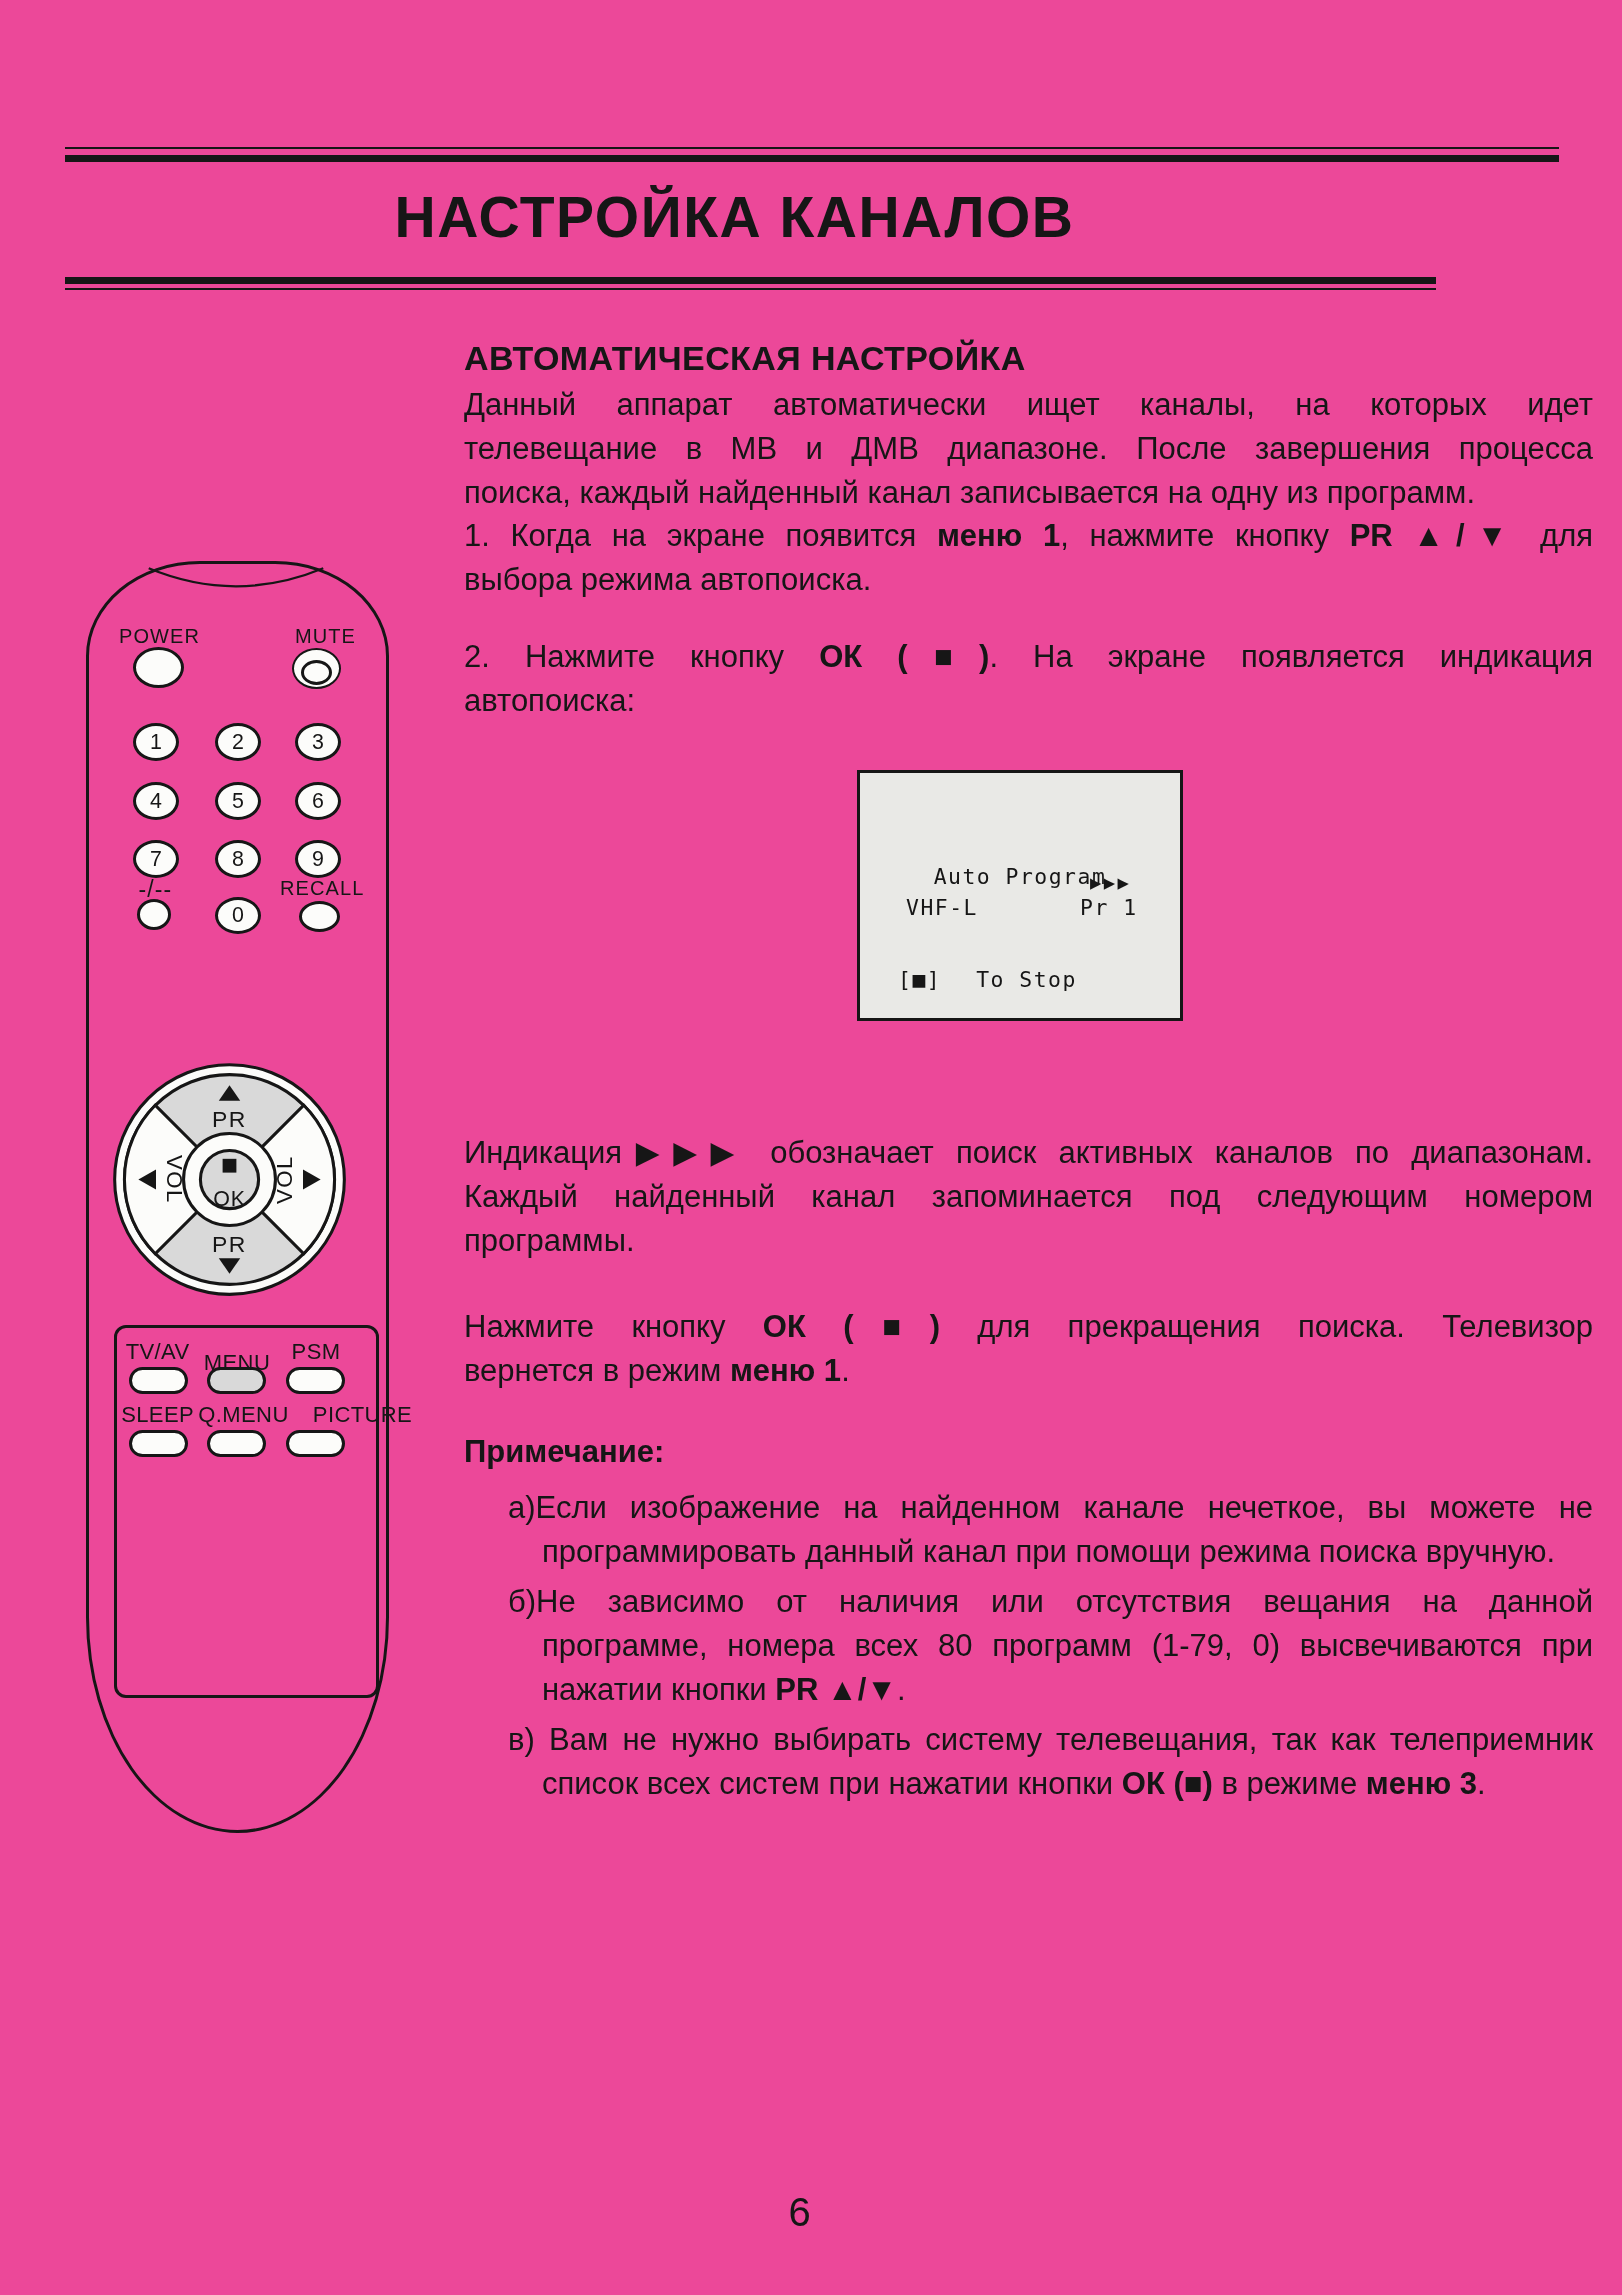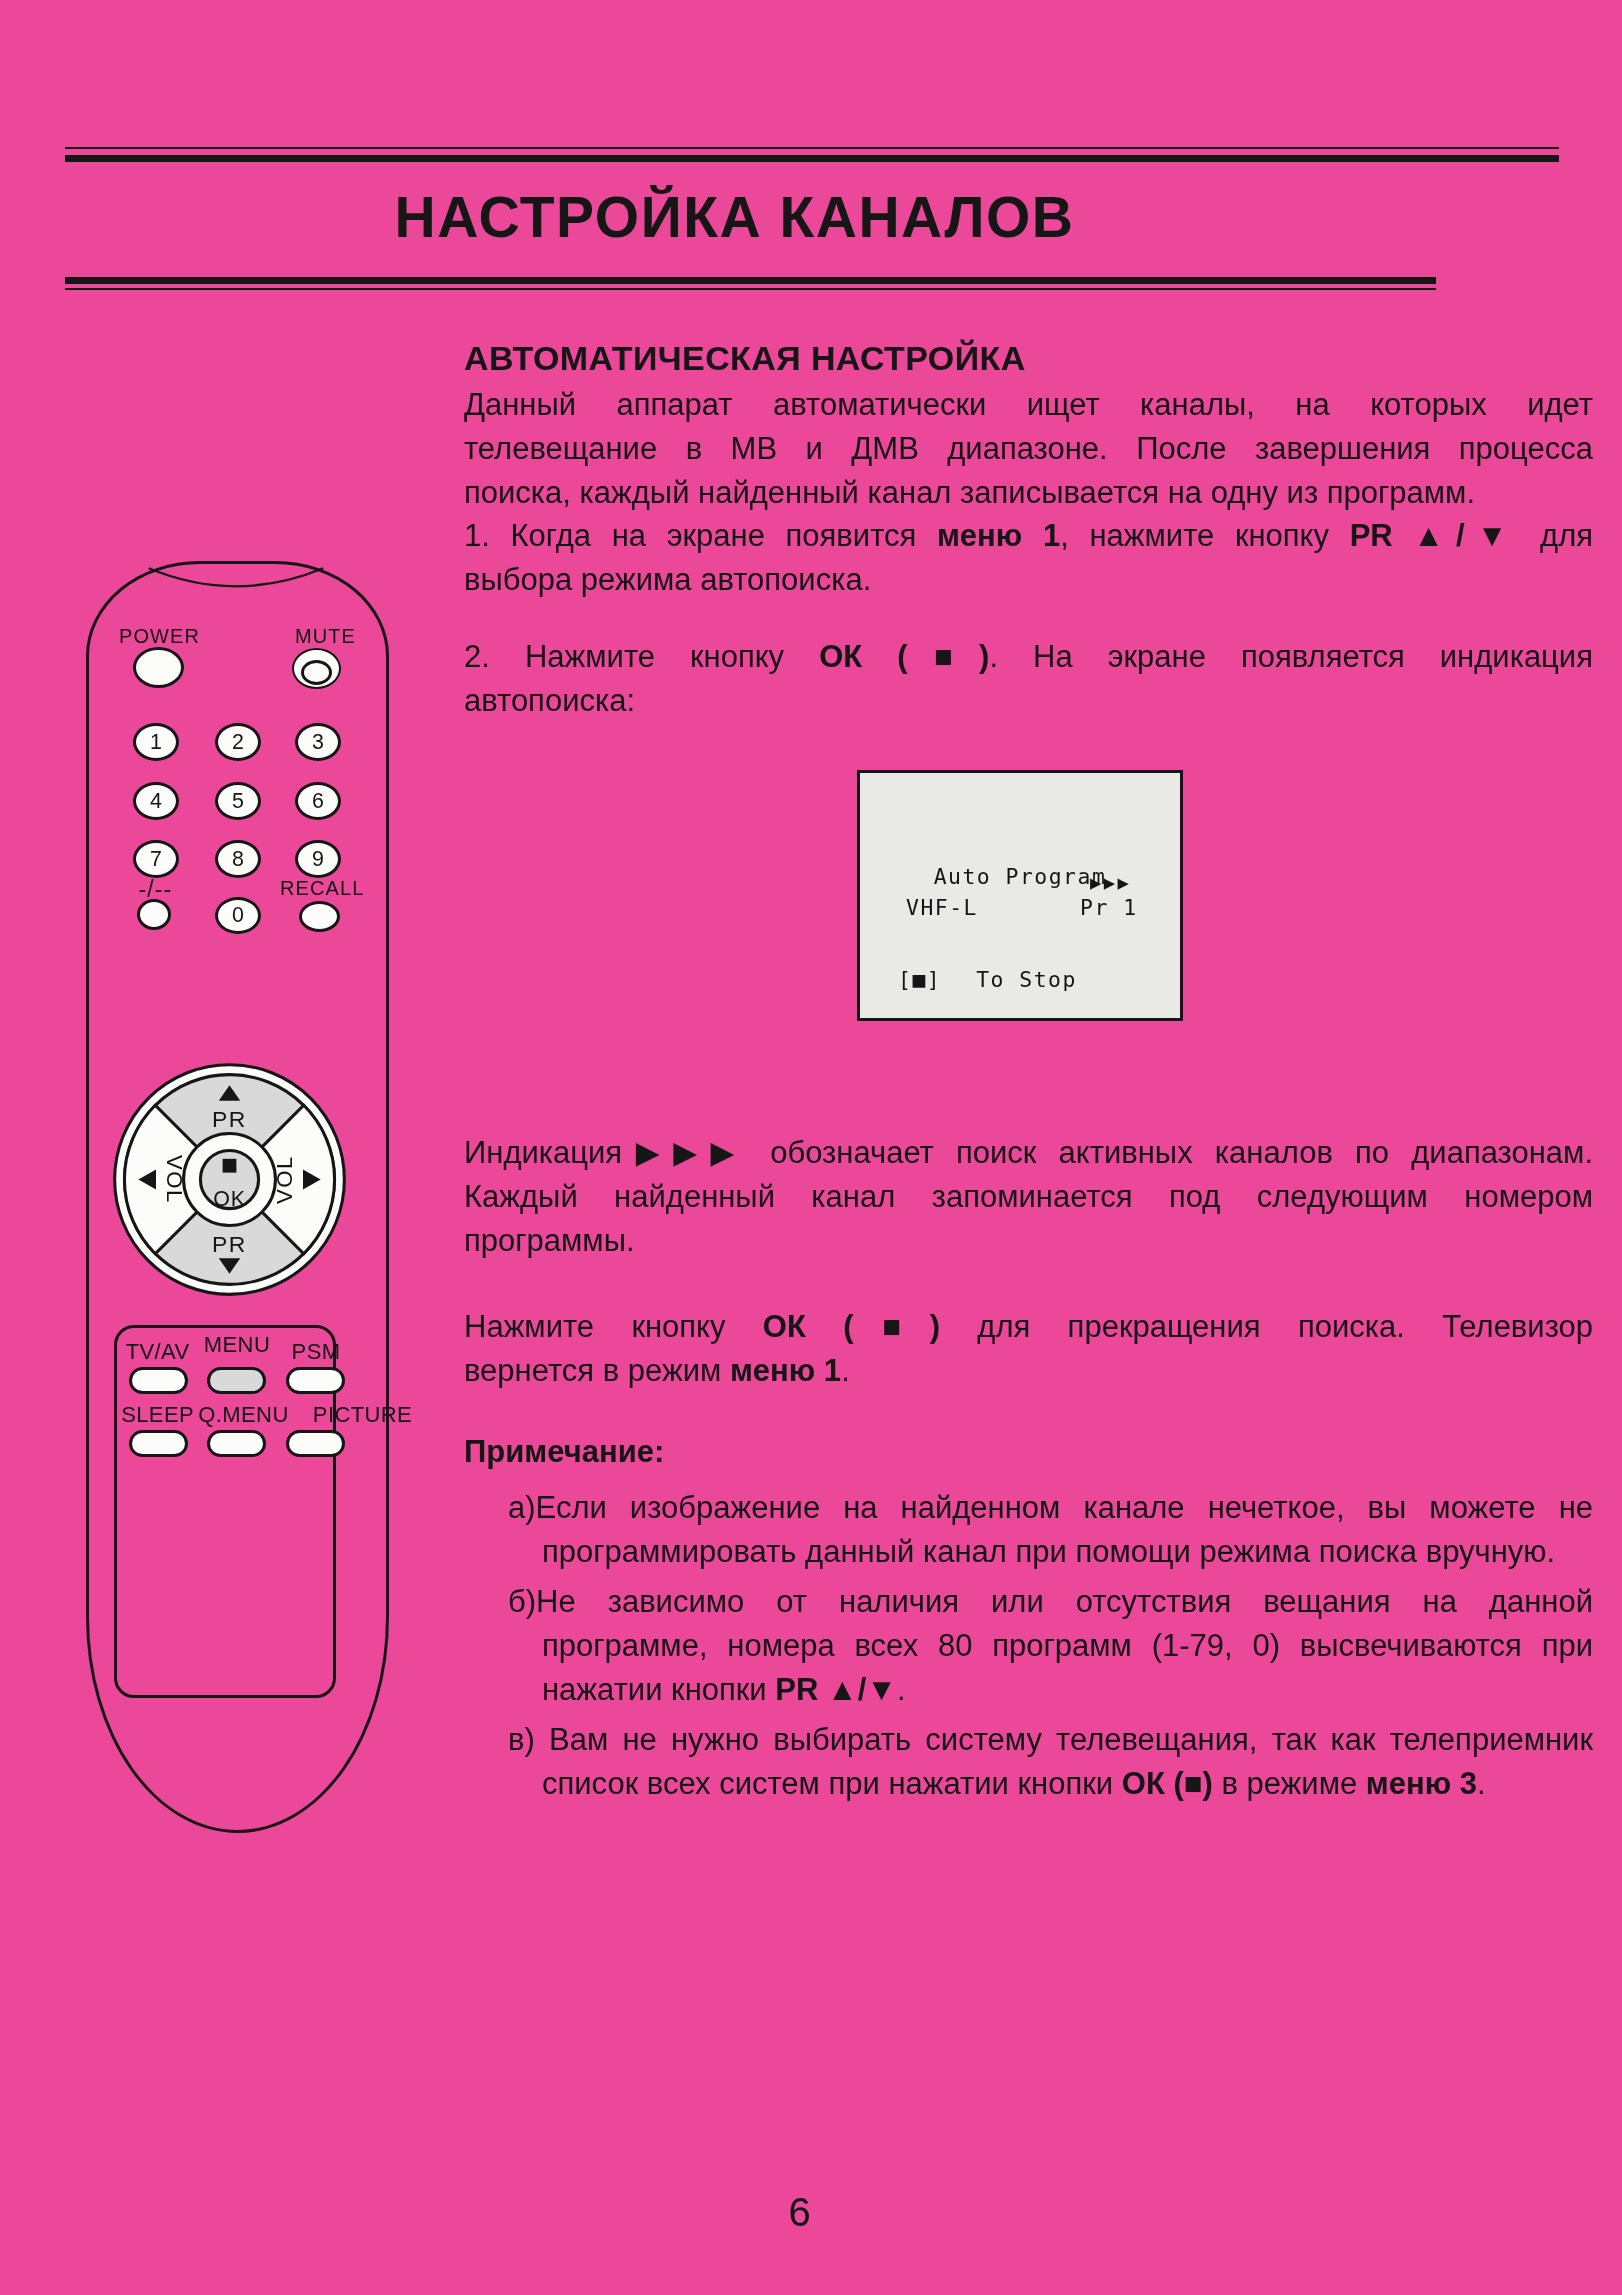--- a/index.html
+++ b/index.html
@@ -40,22 +40,22 @@
   #remote{position:absolute;left:86px;top:561px;width:303px;height:1272px;}
   #remote-outline{
     position:absolute;inset:0;border:3.8px solid #161616;box-sizing:border-box;
     border-radius:115px 115px 153px 153px / 96px 96px 218px 218px;
   }
   .rc-label{position:absolute;text-align:center;font-size:20px;letter-spacing:1.1px;}
   .rc-ellipse{position:absolute;border:3.1px solid #161616;border-radius:50%;box-sizing:border-box;
     display:flex;align-items:center;justify-content:center;font-size:21.4px;background:#fcfcfa;}
   .thin{border-width:2.3px;}
   #fn-panel{
-    position:absolute;left:28px;top:764px;width:222px;height:373px;box-sizing:border-box;
-    border:3.1px solid #161616;border-radius:20px;
+    position:absolute;left:28px;top:764px;width:265px;height:373px;box-sizing:border-box;
+    border:3.1px solid #161616;border-radius:12px;
   }
   .fn-label{position:absolute;text-align:center;font-size:22px;letter-spacing:0.4px;}
   .fn-btn{position:absolute;width:59px;height:27px;border:3.1px solid #161616;border-radius:15.3px;
     box-sizing:border-box;background:#fcfcfa;}
   .fn-btn.shaded{background:#d9d9d9;}
   
   #page-number{position:absolute;left:750px;top:2190px;width:99px;text-align:center;font-size:40px;}
   svg text{font-family:"Liberation Sans",sans-serif;fill:#161616;}
 </style>
 </head>
@@ -161,21 +161,21 @@
       <text transform="translate(72,0) rotate(-90)" y="10" text-anchor="middle" font-size="29" letter-spacing="2">VOL</text>
       <polygon points="96,-13 96,13 119,0" fill="#161616"></polygon>
       <circle r="60" fill="#fcfcfa" stroke="#161616" stroke-width="4"></circle>
       <circle r="38" fill="#d9d9d9" stroke="#161616" stroke-width="4"></circle>
       <rect x="-9" y="-27" width="18" height="18" fill="#161616"></rect>
       <text y="34" text-anchor="middle" font-size="28" letter-spacing="1">OK</text>
     </svg>
 
     <div id="fn-panel">
       <div class="fn-label" style="left:-5.4px;top:10.7px;width:92px;">TV/AV</div>
-      <div class="fn-label" style="left:74px;top:4px;width:92px;">MENU</div>
+      <div class="fn-label" style="left:74px;top:22px;width:92px;">MENU</div>
       <div class="fn-label" style="left:153px;top:10.7px;width:92px;">PSM</div>
       <div class="fn-btn" style="left:11.5px;top:39px;"></div>
       <div class="fn-btn shaded" style="left:90px;top:39px;"></div>
       <div class="fn-btn" style="left:169px;top:39px;"></div>
       <div class="fn-label" style="left:-5.4px;top:74px;width:92px;">SLEEP</div>
       <div class="fn-label" style="left:77px;top:74px;width:99px;">Q.MENU</div>
       <div class="fn-label" style="left:162px;top:74px;width:107px;margin-left:30px;">PICTURE</div>
       <div class="fn-btn" style="left:11.5px;top:102px;"></div>
       <div class="fn-btn" style="left:90px;top:102px;"></div>
       <div class="fn-btn" style="left:169px;top:102px;"></div>

